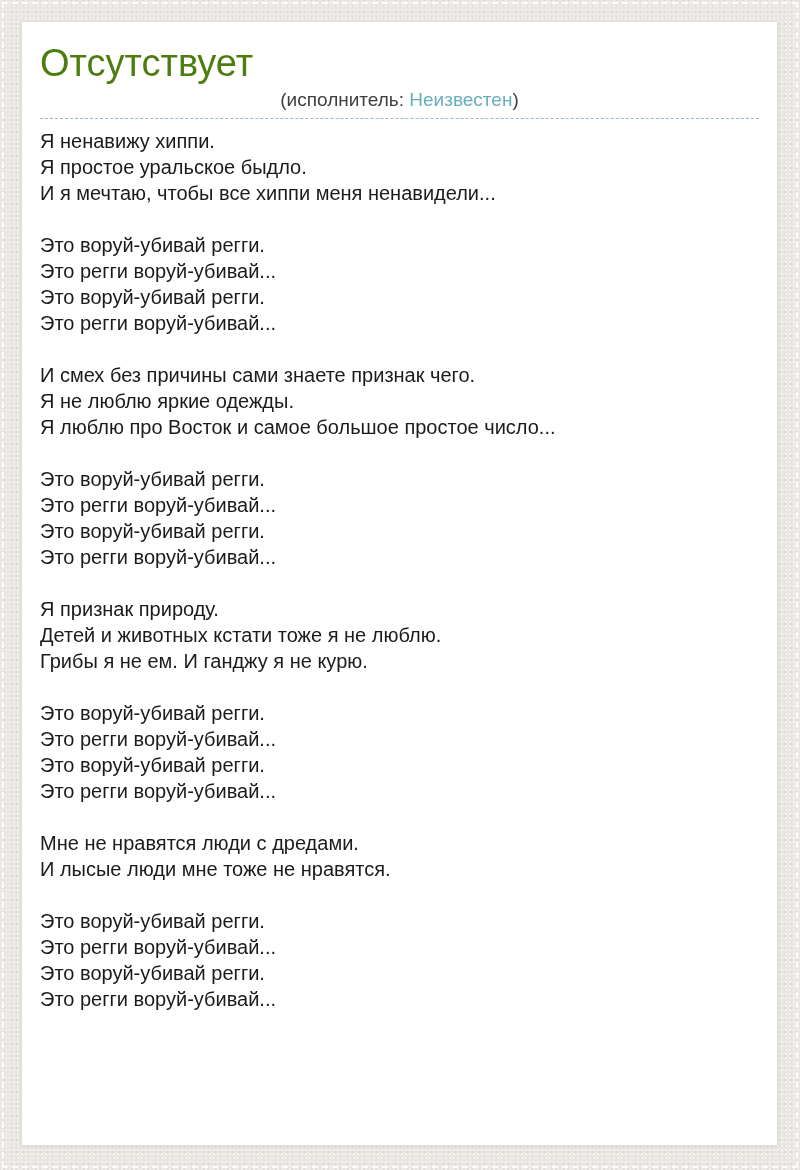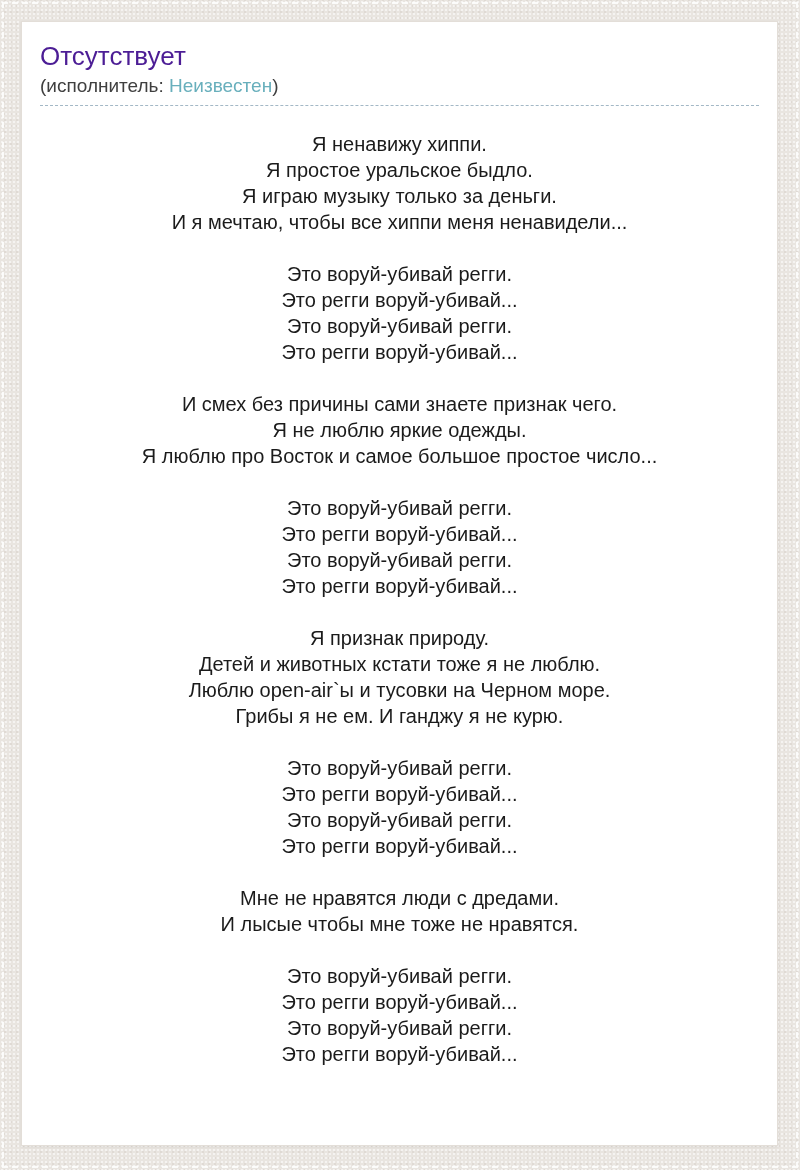--- a/index.html
+++ b/index.html
@@ -35,62 +35,62 @@
     border: 1px solid #e3ded8;
     box-shadow: 0 1px 3px rgba(0,0,0,0.07);
     padding: 20px 18px 28px 18px;
     z-index: 1;
   }
   .song-header {
     border-bottom: 1px dashed #a3b8c6;
     padding-bottom: 7px;
   }
   .song-title {
-    color: #4c1d95;
-    font-size: 26px;
+    color: #4d7c0f;
+    font-size: 38px;
     font-weight: 400;
     line-height: 1.15;
   }
   .artist-line {
     margin-top: 3px;
     font-size: 19px;
     color: #3f3f3f;
     line-height: 1.2;
+    text-align: center;
   }
   .artist-link {
     color: #68afbc;
     text-decoration: none;
     cursor: pointer;
   }
   .lyrics {
     padding-top: 9px;
     font-size: 20px;
     line-height: 26px;
     color: #1b1b1b;
   }
-  .stanza { margin: 16px; text-align: center; }
+  .stanza { margin: 0; }
   .stanza + .stanza { margin-top: 26px; }
   .line { white-space: pre; }
 </style>
 </head>
 <body>
 
 <div class="stitch-border"></div>
 
 <div class="card">
   <div class="song-header">
     <h1 class="song-title">Отсутствует</h1>
     <div class="artist-line"><span>(исполнитель: </span><a class="artist-link">Неизвестен</a><span>)</span></div>
   </div>
 
   <div class="lyrics">
       <div class="stanza">
         <div class="line">Я ненавижу хиппи.</div>
         <div class="line">Я простое уральское быдло.</div>
-        <div class="line">Я играю музыку только за деньги.</div>
         <div class="line">И я мечтаю, чтобы все хиппи меня ненавидели...</div>
       </div>
       <div class="stanza">
         <div class="line">Это воруй-убивай регги.</div>
         <div class="line">Это регги воруй-убивай...</div>
         <div class="line">Это воруй-убивай регги.</div>
         <div class="line">Это регги воруй-убивай...</div>
       </div>
       <div class="stanza">
         <div class="line">И смех без причины сами знаете признак чего.</div>
@@ -99,32 +99,31 @@
       </div>
       <div class="stanza">
         <div class="line">Это воруй-убивай регги.</div>
         <div class="line">Это регги воруй-убивай...</div>
         <div class="line">Это воруй-убивай регги.</div>
         <div class="line">Это регги воруй-убивай...</div>
       </div>
       <div class="stanza">
         <div class="line">Я признак природу.</div>
         <div class="line">Детей и животных кстати тоже я не люблю.</div>
-        <div class="line">Люблю open-air`ы и тусовки на Черном море.</div>
         <div class="line">Грибы я не ем. И ганджу я не курю.</div>
       </div>
       <div class="stanza">
         <div class="line">Это воруй-убивай регги.</div>
         <div class="line">Это регги воруй-убивай...</div>
         <div class="line">Это воруй-убивай регги.</div>
         <div class="line">Это регги воруй-убивай...</div>
       </div>
       <div class="stanza">
         <div class="line">Мне не нравятся люди с дредами.</div>
-        <div class="line">И лысые чтобы мне тоже не нравятся.</div>
+        <div class="line">И лысые люди мне тоже не нравятся.</div>
       </div>
       <div class="stanza">
         <div class="line">Это воруй-убивай регги.</div>
         <div class="line">Это регги воруй-убивай...</div>
         <div class="line">Это воруй-убивай регги.</div>
         <div class="line">Это регги воруй-убивай...</div>
       </div>
     </div>
 </div>
 

